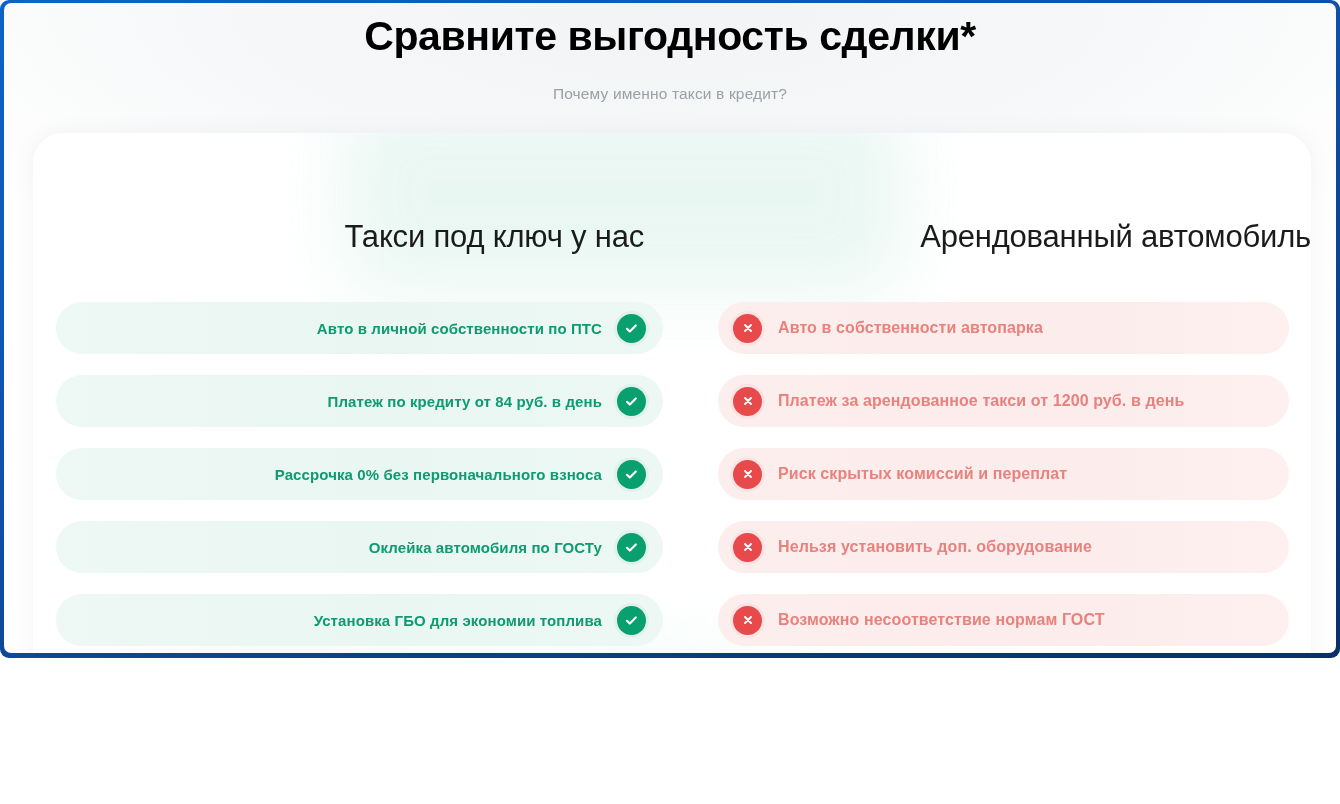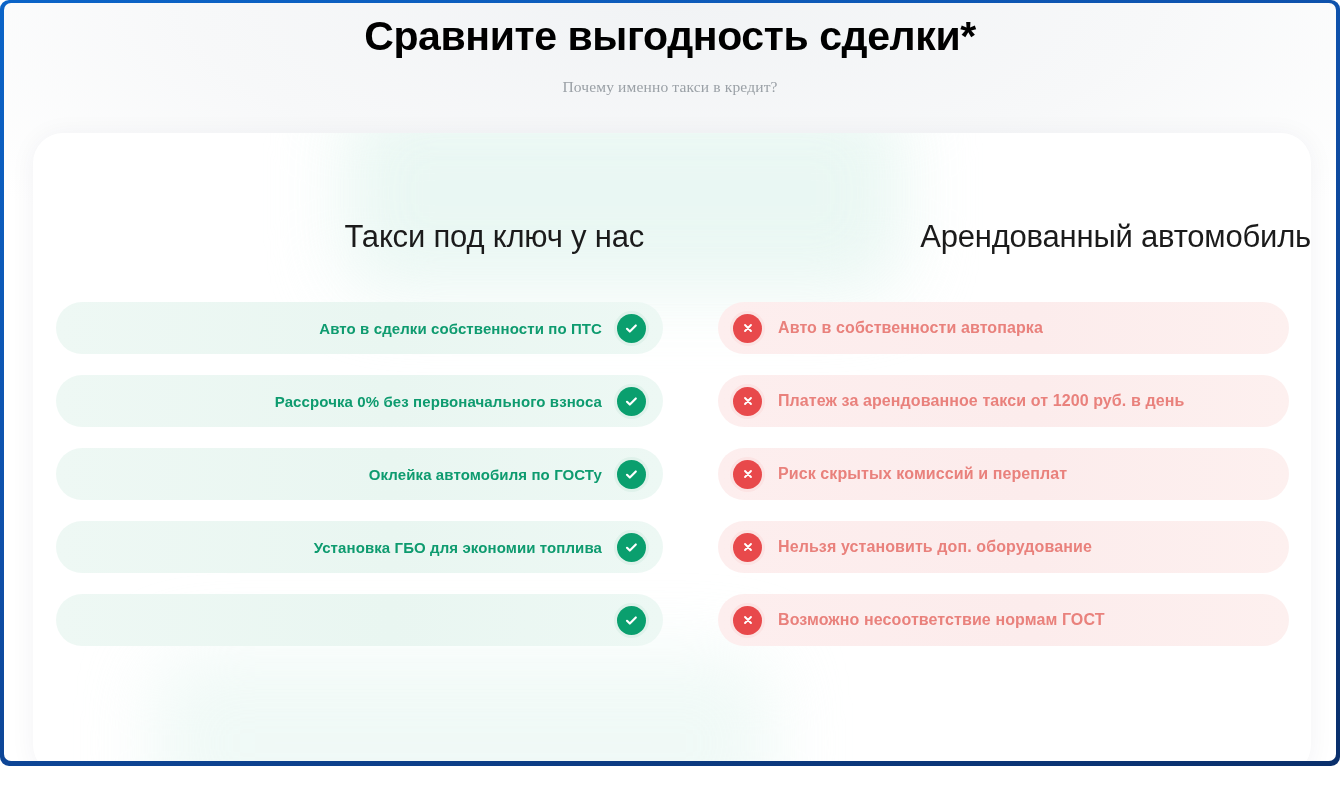--- a/index.html
+++ b/index.html
@@ -13,21 +13,21 @@
   body {
     font-family: "Liberation Sans", sans-serif;
     background: #ffffff;
   }
 
   
   #page-frame {
     position: absolute;
     left: 0; top: 0;
     width: 1340px;
-    height: 766px;
+    height: 658px;
     background: linear-gradient(160deg, #0b64c8 0%, #0f4fa8 45%, #0a2f6b 100%);
     padding: 3px 4px 5px 4px;
     border-radius: 9px;
     overflow: hidden;
   }
 
   #page-surface {
     position: relative;
     width: 100%;
     height: 100%;
@@ -50,28 +50,27 @@
   .page-title {
     font-size: 41px;
     font-weight: 700;
     letter-spacing: -0.4px;
     color: #000000;
     line-height: 54px;
     white-space: nowrap;
   }
 
   .page-subtitle {
-    margin-top: 13px;
+    margin-top: 20px;
     font-size: 15.5px;
     font-weight: 400;
     color: #9aa0a6;
     letter-spacing: 0.15px;
     line-height: 22px;
     white-space: nowrap;
-    font-family: Liberation Serif, serif;
   }
 
   
   .compare-card {
     position: absolute;
     left: 29px;
     top: 130px;
     width: 1278px;
     height: 642px;
     background: #ffffff;
@@ -215,28 +214,36 @@
       <div class="card-inner">
         <div class="teal-blob"></div>
         <div class="teal-blob b2"></div>
 
         <div class="col col-left">
           <div class="col-head left-head">Такси под ключ у нас</div>
 
           <div class="rows">
 
             <div class="pill pos">
-              <span class="pill-text">Авто в сделки собственности по ПТС</span>
-              <span class="badge check">
-                <svg width="15" height="15" viewBox="0 0 16 16">
-                    <path d="M3.2 8.3l3 3 6.4-6.6" fill="none" stroke="#ffffff" stroke-width="2.3" stroke-linecap="round" stroke-linejoin="round"></path>
-                  </svg>
-              </span>
-            </div>
-
+              <span class="pill-text">Авто в личной собственности по ПТС</span>
+              <span class="badge check">
+                <svg width="15" height="15" viewBox="0 0 16 16">
+                    <path d="M3.2 8.3l3 3 6.4-6.6" fill="none" stroke="#ffffff" stroke-width="2.3" stroke-linecap="round" stroke-linejoin="round"></path>
+                  </svg>
+              </span>
+            </div>
+
+            <div class="pill pos">
+              <span class="pill-text">Платеж по кредиту от 84 руб. в день</span>
+              <span class="badge check">
+                <svg width="15" height="15" viewBox="0 0 16 16">
+                    <path d="M3.2 8.3l3 3 6.4-6.6" fill="none" stroke="#ffffff" stroke-width="2.3" stroke-linecap="round" stroke-linejoin="round"></path>
+                  </svg>
+              </span>
+            </div>
 
             <div class="pill pos">
               <span class="pill-text">Рассрочка 0% без первоначального взноса</span>
               <span class="badge check">
                 <svg width="15" height="15" viewBox="0 0 16 16">
                     <path d="M3.2 8.3l3 3 6.4-6.6" fill="none" stroke="#ffffff" stroke-width="2.3" stroke-linecap="round" stroke-linejoin="round"></path>
                   </svg>
               </span>
             </div>
 

